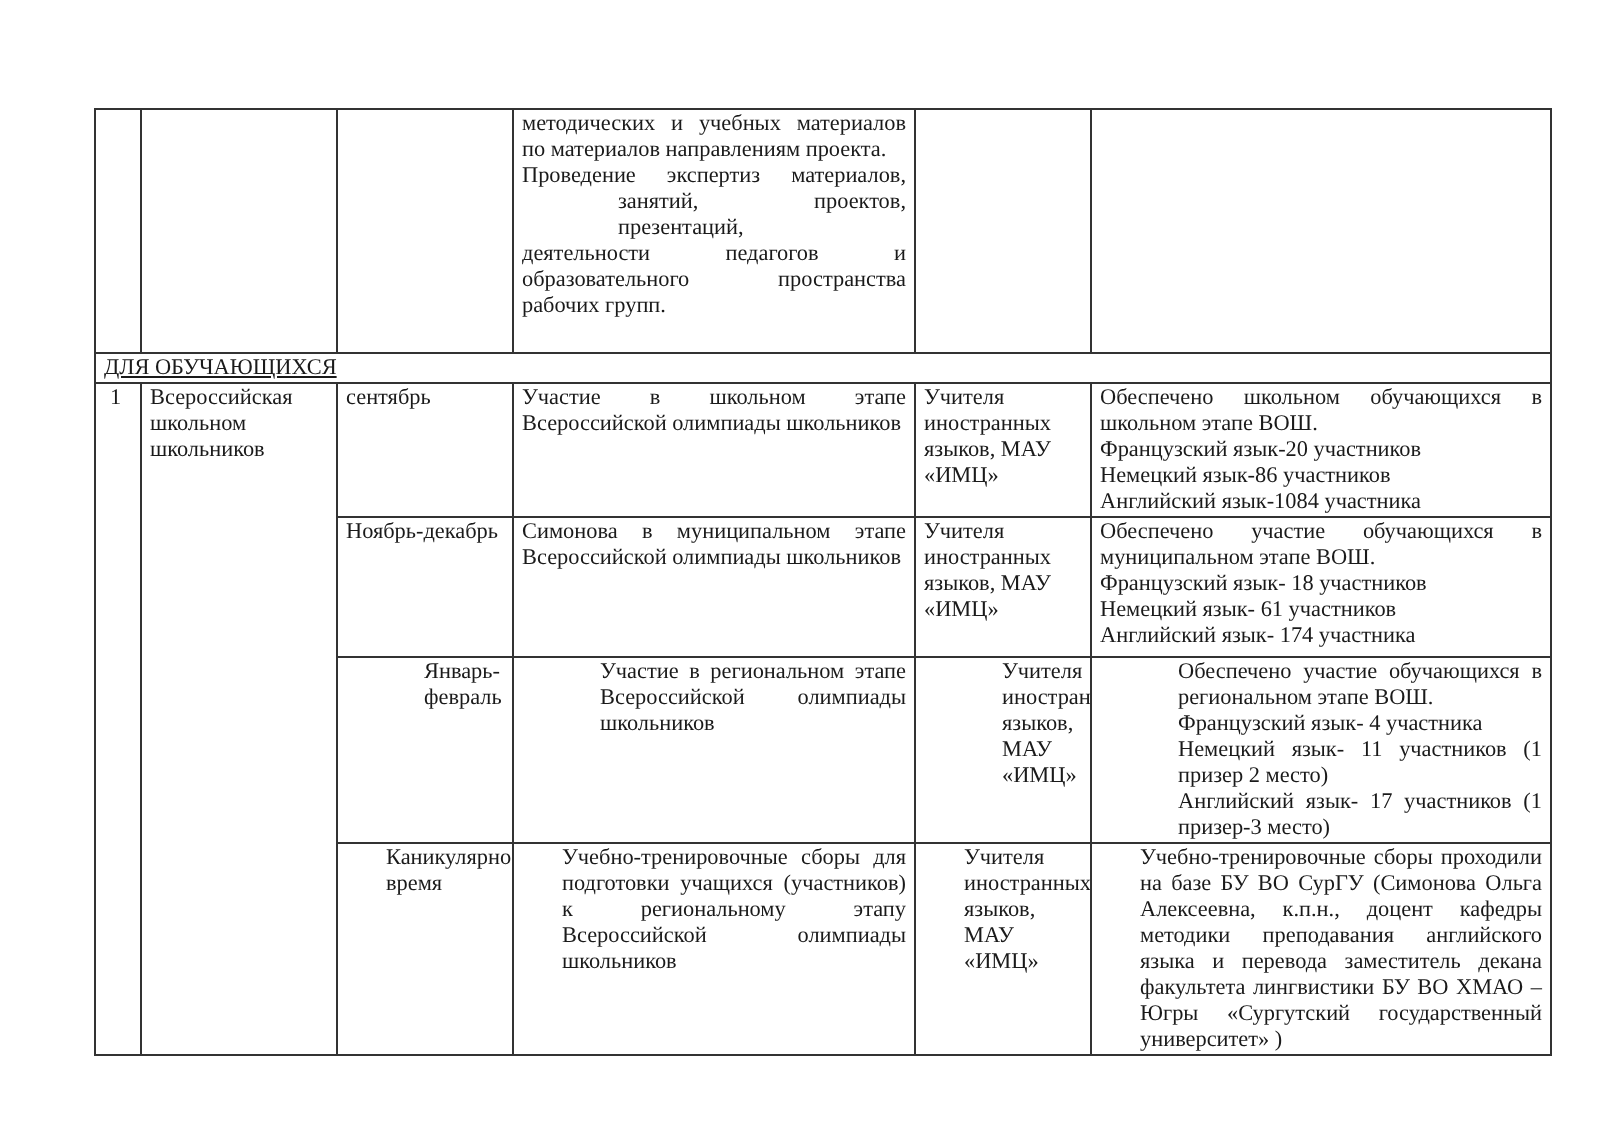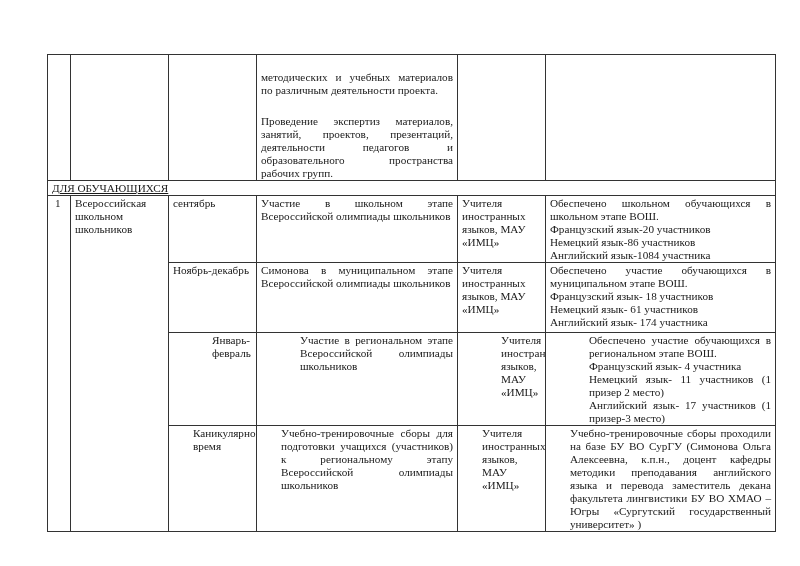--- a/index.html
+++ b/index.html
@@ -37,24 +37,24 @@
         <col class="c5">
         <col class="c6">
     </colgroup>
 
     <tbody>
         <tr class="r0">
       <td></td>
       <td></td>
       <td></td>
       <td class="justall">
-        <span class="line" style="text-align:justify;text-align-last:justify;margin-top:15px;">методических и учебных материалов</span>
-        <span class="line">по различным деятельности проекта.</span>
-        <span class="line" style="text-align:justify;text-align-last:justify;margin-top:18px;">Проведение экспертиз материалов,</span>
-        <span class="line" style="text-align:justify;text-align-last:justify;">занятий, проектов, презентаций,</span>
+        <span class="line" style="text-align:justify;text-align-last:justify;">методических и учебных материалов</span>
+        <span class="line">по материалов направлениям проекта.</span>
+        <span class="line" style="text-align:justify;text-align-last:justify;">Проведение экспертиз материалов,</span>
+        <span class="line" style="text-align:justify;text-align-last:justify;margin-left:48px;">занятий, проектов, презентаций,</span>
         <span class="line" style="text-align:justify;text-align-last:justify;">деятельности педагогов и</span>
         <span class="line" style="text-align:justify;text-align-last:justify;">образовательного пространства</span>
         <span class="line">рабочих групп.</span>
       </td>
       <td></td>
       <td></td>
     </tr>
 
     <tr class="sec section">
       <td colspan="6">ДЛЯ ОБУЧАЮЩИХСЯ</td>

